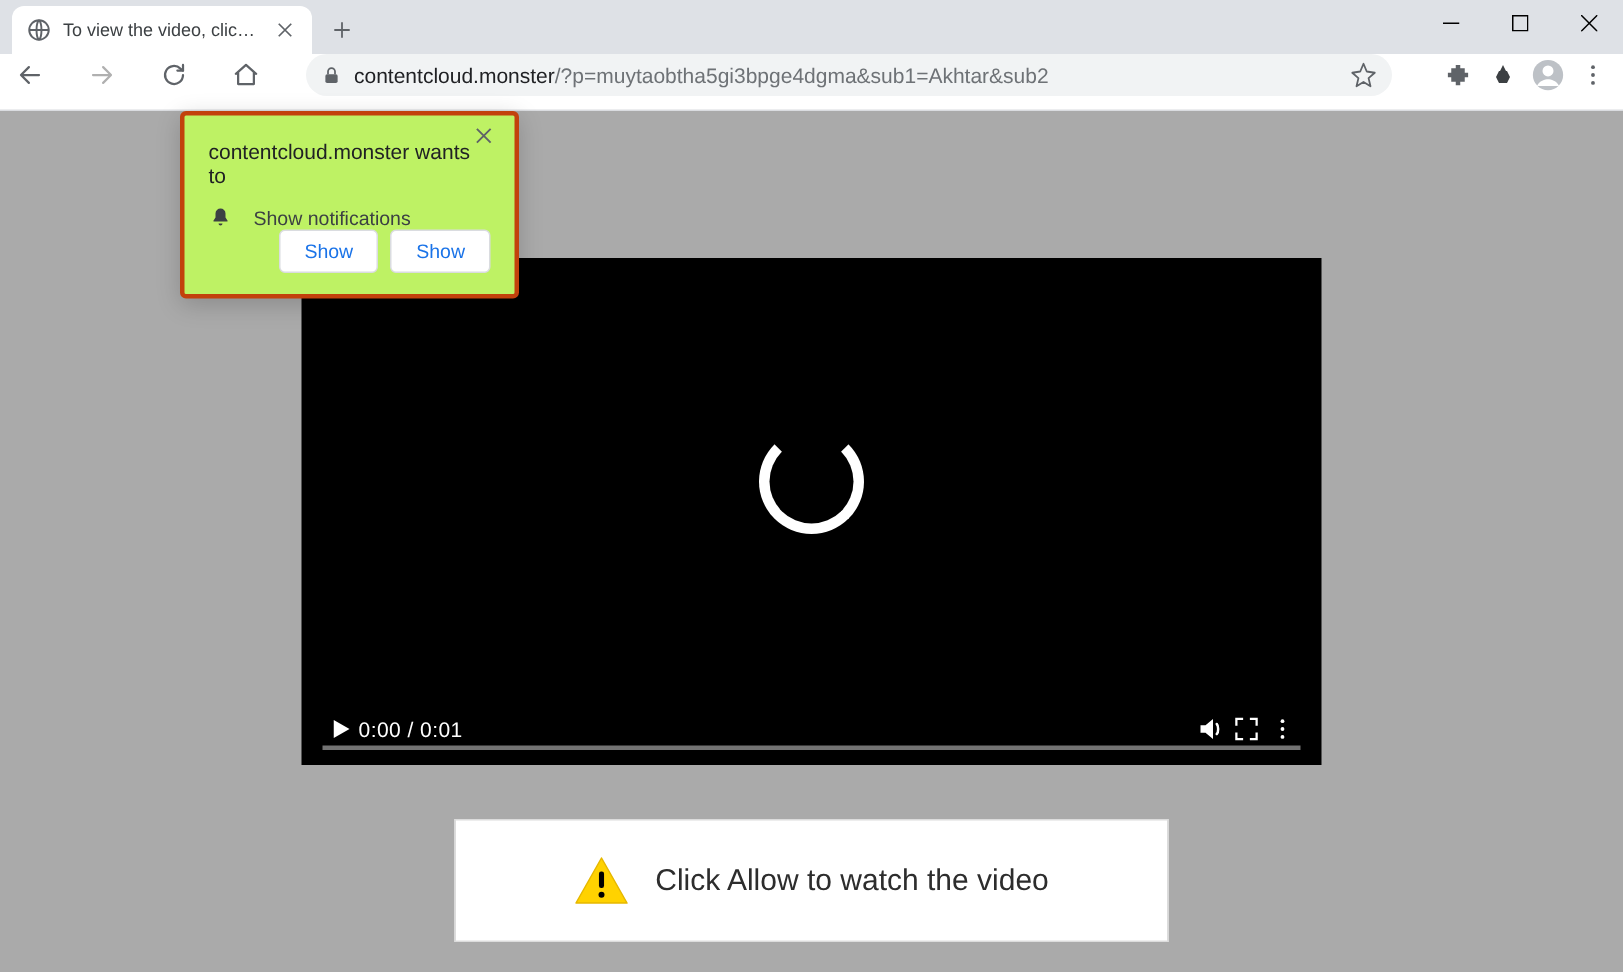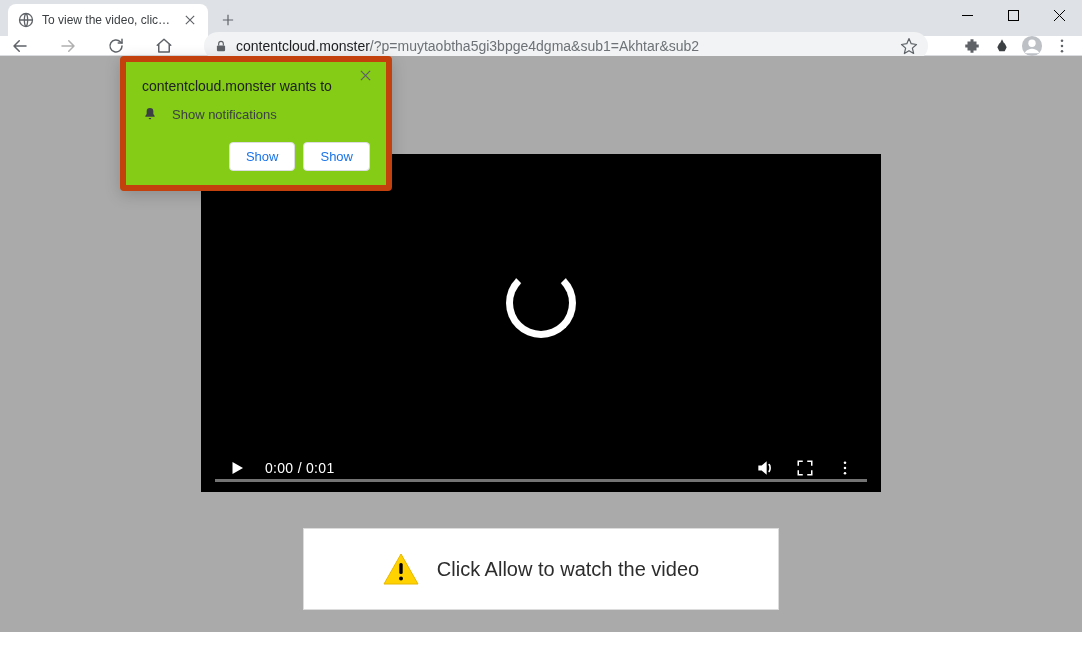--- a/index.html
+++ b/index.html
@@ -8,51 +8,51 @@
     
     .titlebar { height: 36px; background: #dee1e6; display: flex; align-items: flex-end; position: relative; }
     .tab { margin-left: 8px; height: 32px; background: #fff; border-radius: 8px 8px 0 0; display: flex; align-items: center; padding: 0 10px; gap: 8px; width: 200px; position: relative; }
     .tab .favicon { width: 16px; height: 16px; flex-shrink: 0; }
     .tab .title { font-size: 12px; color: #3c4043; white-space: nowrap; overflow: hidden; text-overflow: ellipsis; flex: 1; }
     .tab .close { width: 16px; height: 16px; display: flex; align-items: center; justify-content: center; font-size: 14px; color: #5f6368; cursor: pointer; }
     .newtab { width: 28px; height: 28px; display: flex; align-items: center; justify-content: center; margin-left: 6px; margin-bottom: 2px; color: #5f6368; border-radius: 50%; cursor: pointer; }
     .window-controls { position: absolute; right: 0; top: 0; display: flex; height: 30px; }
     .wc { width: 46px; display: flex; align-items: center; justify-content: center; color: #000; }
 
-    .toolbar { height: 20px; background: #fff; border-bottom: 1px solid #dadce0; display: flex; align-items: center; padding: 0 6px; gap: 20px; }
+    .toolbar { height: 38px; background: #fff; border-bottom: 1px solid #dadce0; display: flex; align-items: flex-start; padding: 0 6px; gap: 20px; }
     .tbtn { width: 28px; height: 28px; display: flex; align-items: center; justify-content: center; border-radius: 50%; cursor: pointer; }
     .disabled svg path, .disabled svg polyline { stroke: #b0b0b0 !important; }
 
     .omnibox { flex: 1; height: 28px; background: #f1f3f4; border-radius: 14px; display: flex; align-items: center; padding: 0 10px; gap: 8px; position: relative; margin: 0 6px; }
     .lock { color: #5f6368; }
     .url { font-size: 14px; color: #202124; white-space: nowrap; }
     .url .path { color: #6e7276; }
     .omni-right { position: absolute; right: 10px; display: flex; align-items: center; }
 
     .right-icons { display: flex; align-items: center; gap: 2px; margin-left: 4px; }
 
     
     .viewport { height: calc(648px - 36px - 36px); background: #aaaaaa; position: relative; display: flex; flex-direction: column; align-items: center; padding-top: 98px; }
 
     .video { width: 680px; height: 338px; background: #000; position: relative; }
     .spinner { position: absolute; left: 50%; top: 44%; transform: translate(-50%, -50%); width: 70px; height: 70px; border: 7px solid #fff; border-top-color: #000; border-radius: 50%; }
-    .controls { position: absolute; bottom: 0; left: 0; right: 0; height: 48px; display: flex; align-items: center; padding: 0 24px; color: #fff; gap: 16px; }
+    .controls { position: absolute; bottom: 0; left: 0; right: 0; height: 48px; display: flex; align-items: center; padding: 0 14px; color: #fff; }
     .controls .spacer { flex: 1; }
     .time { font-size: 14px; letter-spacing: 0.3px; }
     .vbtn { width: 24px; height: 24px; display: flex; align-items: center; justify-content: center; cursor: pointer; }
     .progress-wrap { position: absolute; bottom: 10px; left: 14px; right: 14px; height: 3px; background: rgba(255,255,255,0.45); }
 
     .banner { margin-top: 36px; width: 476px; height: 82px; background: #fff; border: 1px solid #dcdcdc; display: flex; align-items: center; justify-content: center; gap: 18px; }
     .warn { width: 36px; height: 32px; position: relative; }
     .banner-text { font-size: 20px; color: #2d2d2d; }
 
     
-    .notif { position: absolute; left: 120px; top: 0px; width: 272px; background: #84cc16; border: 6px solid #c2410c; box-shadow: 0 4px 16px rgba(0,0,0,0.18); border-radius: 4px; padding: 16px 16px 14px 16px; font-size: 13px; }
+    .notif { position: absolute; left: 120px; top: 0px; width: 226px; background: #bef264; border: 3px solid #c2410c; box-shadow: 0 4px 16px rgba(0,0,0,0.18); border-radius: 4px; padding: 16px 16px 14px 16px; font-size: 13px; }
     .notif .origin { font-size: 14px; color: #202124; margin-bottom: 12px; }
-    .notif .row { display: flex; align-items: center; gap: 14px; color: #3c4043; margin-bottom: 20px; }
+    .notif .row { display: flex; align-items: center; gap: 14px; color: #3c4043; }
     .notif .btns { display: flex; justify-content: flex-end; gap: 8px; }
     .notif .btn { border: 1px solid #dadce0; background: #fff; color: #1a73e8; padding: 6px 16px; border-radius: 4px; font-size: 13px; cursor: pointer; }
     .notif .close { position: absolute; right: 10px; top: 8px; width: 16px; height: 16px; color: #5f6368; cursor: pointer; font-size: 15px; }
 
     svg { display: block; }
   </style>
 </head>
 <body>
 
 <div class="titlebar">

